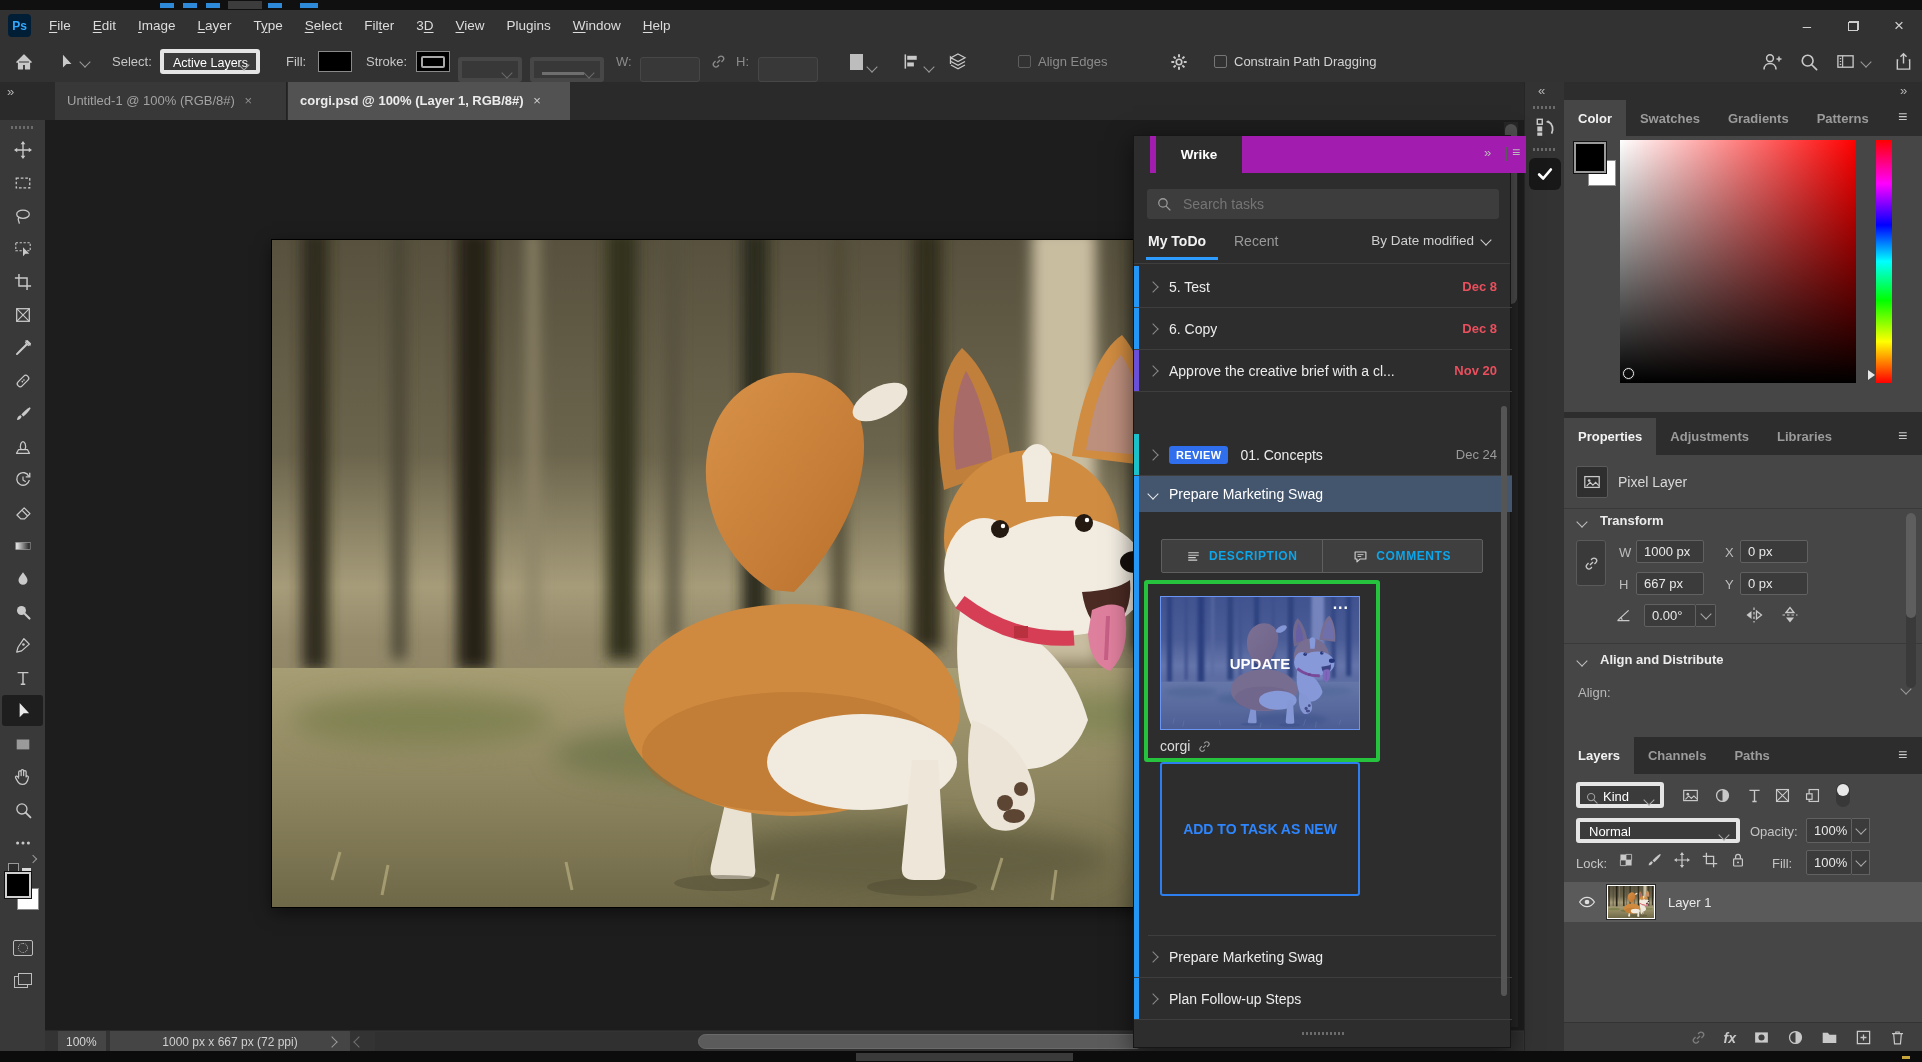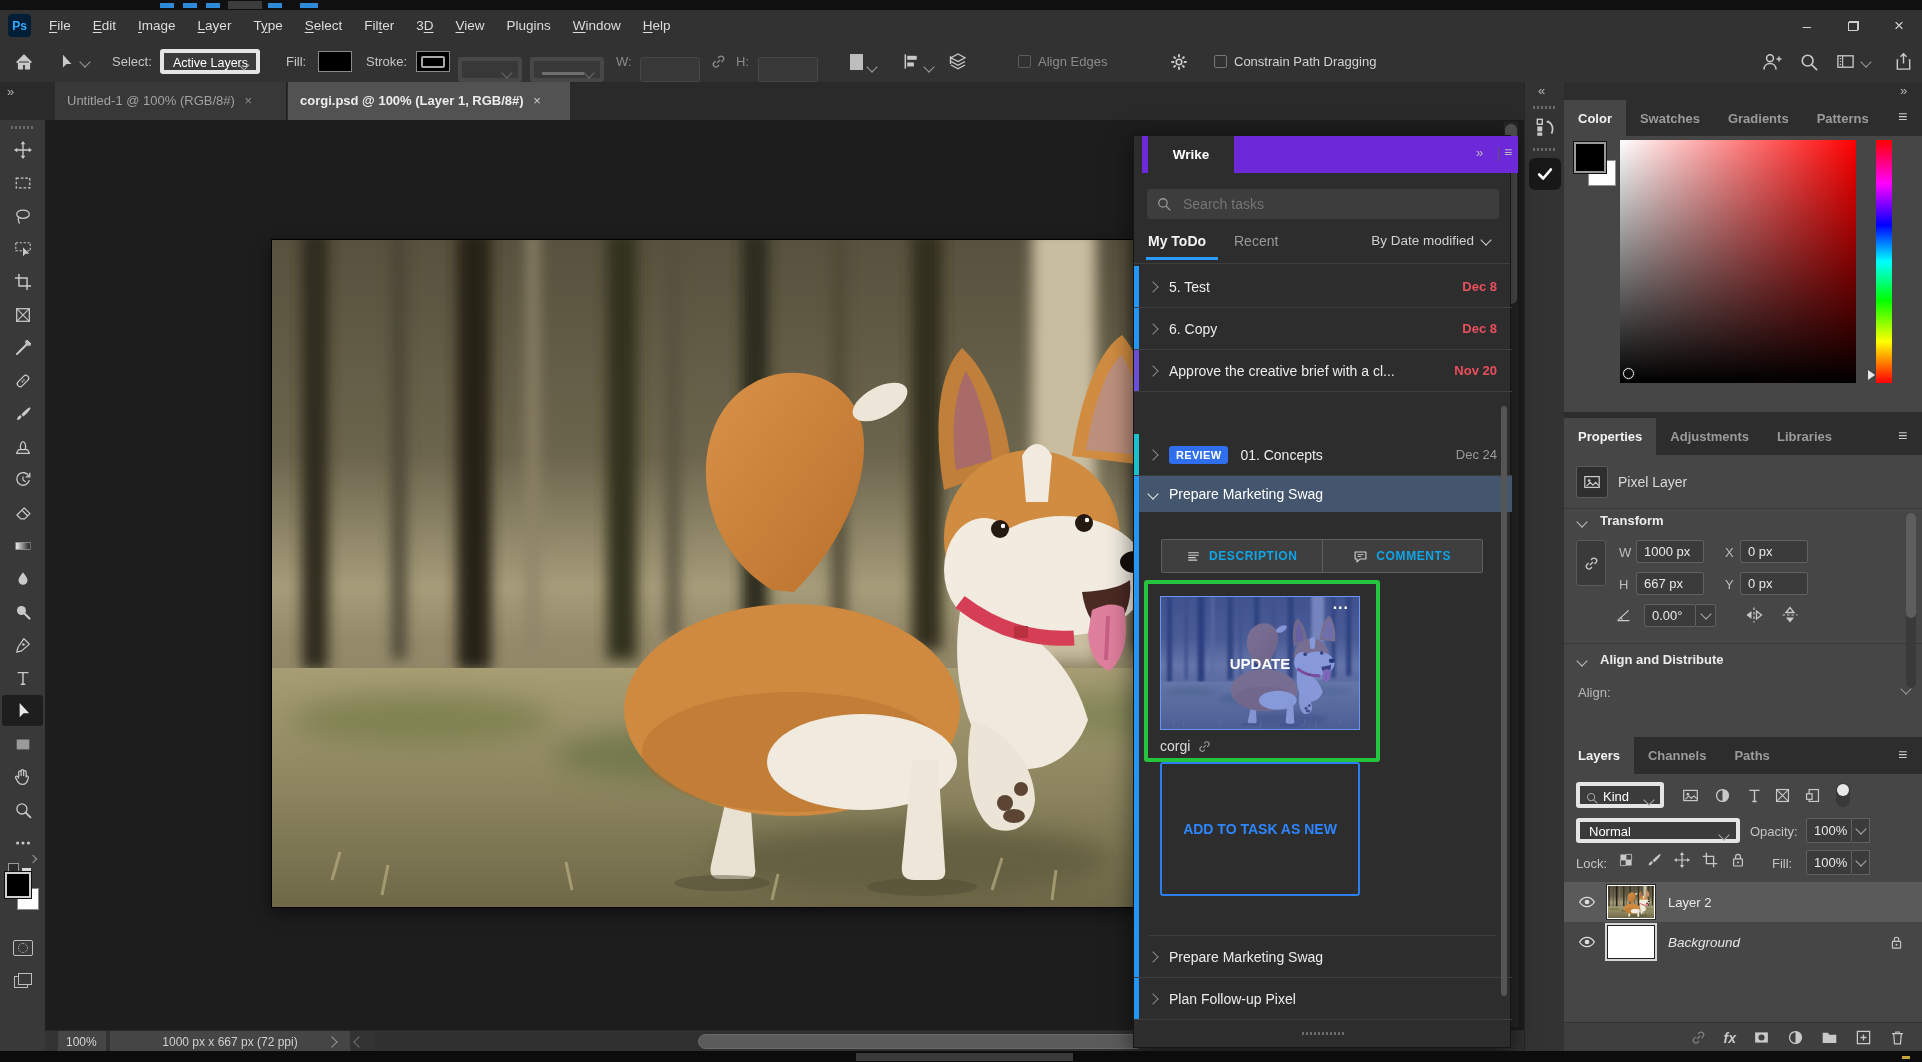--- a/index.html
+++ b/index.html
@@ -825,35 +825,21 @@
       <span style="margin-left:14px">
           <svg class="ic" width="18" height="18" style="color:#dedede">
             <use href="#i-eye"></use>
           </svg>
         </span>
       <span style="position:relative;margin-left:12px;width:46px;height:32px;outline:1px solid #fff;box-shadow:0 0 0 2px #2a2a2a;overflow:hidden;display:inline-block">
           <svg viewBox="0 0 1000 667" preserveAspectRatio="xMidYMid slice" style="width:100%;height:100%;display:block">
             <use href="#corgi-scene"></use>
           </svg>
         </span>
-      <span style="margin-left:14px;font-size:13px;color:#eaeaea">Layer 2</span>
-    </div>
-    <div class="abs" style="left:0;top:148px;width:358px;height:40px;display:flex;align-items:center">
-      <span style="margin-left:14px">
-          <svg class="ic" width="18" height="18" style="color:#dedede">
-            <use href="#i-eye"></use>
-          </svg>
-        </span>
-      <span style="margin-left:12px;width:46px;height:32px;background:#fff;box-shadow:0 0 0 1px #202020,0 0 0 3px #d6d6d6;display:inline-block"></span>
-      <span style="margin-left:14px;font-size:13.5px;font-style:italic;color:#e4e4e4">Background</span>
-      <span style="margin-left:auto;margin-right:18px">
-          <svg class="ic" width="15" height="15">
-            <use href="#i-lock"></use>
-          </svg>
-        </span>
+      <span style="margin-left:14px;font-size:13px;color:#eaeaea">Layer 1</span>
     </div>
   </div>
   <div class="abs" style="left:1564px;top:1022px;width:358px;height:30px;background:#3f3f3f;border-top:1px solid #333;display:flex;align-items:center;justify-content:flex-end;gap:17px;padding-right:16px;box-sizing:border-box">
     <span style="opacity:.45">
         <svg class="ic" width="17" height="17">
           <use href="#i-chain"></use>
         </svg>
       </span>
     <span style="color:#c9c9c9;font-size:14px;font-style:italic;font-weight:bold">fx</span>
     <span>
@@ -877,21 +863,21 @@
         </svg>
       </span>
     <span>
         <svg class="ic" width="17" height="17">
           <use href="#i-trash"></use>
         </svg>
       </span>
   </div>
 
   <div class="wk">
-    <div class="abs" style="left:8px;top:0;width:376px;height:37px;background:#6d28d9">
+    <div class="abs" style="left:16px;top:0;width:376px;height:37px;background:#a21caf">
       <div class="abs" style="left:6px;top:0;width:86px;height:37px;background:#2d2d2d;display:flex;align-items:center;justify-content:center;font-size:13.5px;font-weight:bold;color:#fff">Wrike</div>
       <span class="abs" style="left:334px;top:9px;color:#b9b9b9;font-size:13px">»</span>
       <span class="abs" style="left:356px;top:11px;width:1px;height:14px;background:#5a5a5a"></span>
       <span class="abs" style="left:362px;top:8px;color:#b9b9b9;font-size:14px">≡</span>
     </div>
 
     <div class="abs" style="left:13px;top:53px;width:352px;height:30px;background:#3d3d3d;border-radius:3px;display:flex;align-items:center">
       <span style="margin-left:10px">
           <svg class="ic" width="14" height="14" style="color:#9a9a9a">
             <use href="#i-search"></use>
@@ -974,19 +960,19 @@
 
     <div class="abs" style="left:14px;top:799px;width:348px;height:1px;background:#3e3e3e"></div>
     <div class="wrow" style="top:800px">
       <span class="wstrip" style="background: rgb(36, 150, 245);"></span>
       <span class="chv r wchev" style="border-color:#8a8a8a"></span>
       <span class="wtitle">Prepare Marketing Swag</span>
     </div>
     <div class="wrow" style="top:842px">
       <span class="wstrip" style="background: rgb(36, 150, 245);"></span>
       <span class="chv r wchev" style="border-color:#8a8a8a"></span>
-      <span class="wtitle">Plan Follow-up Pixel</span>
+      <span class="wtitle">Plan Follow-up Steps</span>
     </div>
     <div class="grip abs" style="left:168px;top:896px;width:42px"></div>
     <div class="abs" style="left:367px;top:270px;width:6px;height:590px;background:#555;border-radius:3px"></div>
   </div>
 
 </div>
 
 </body></html>

